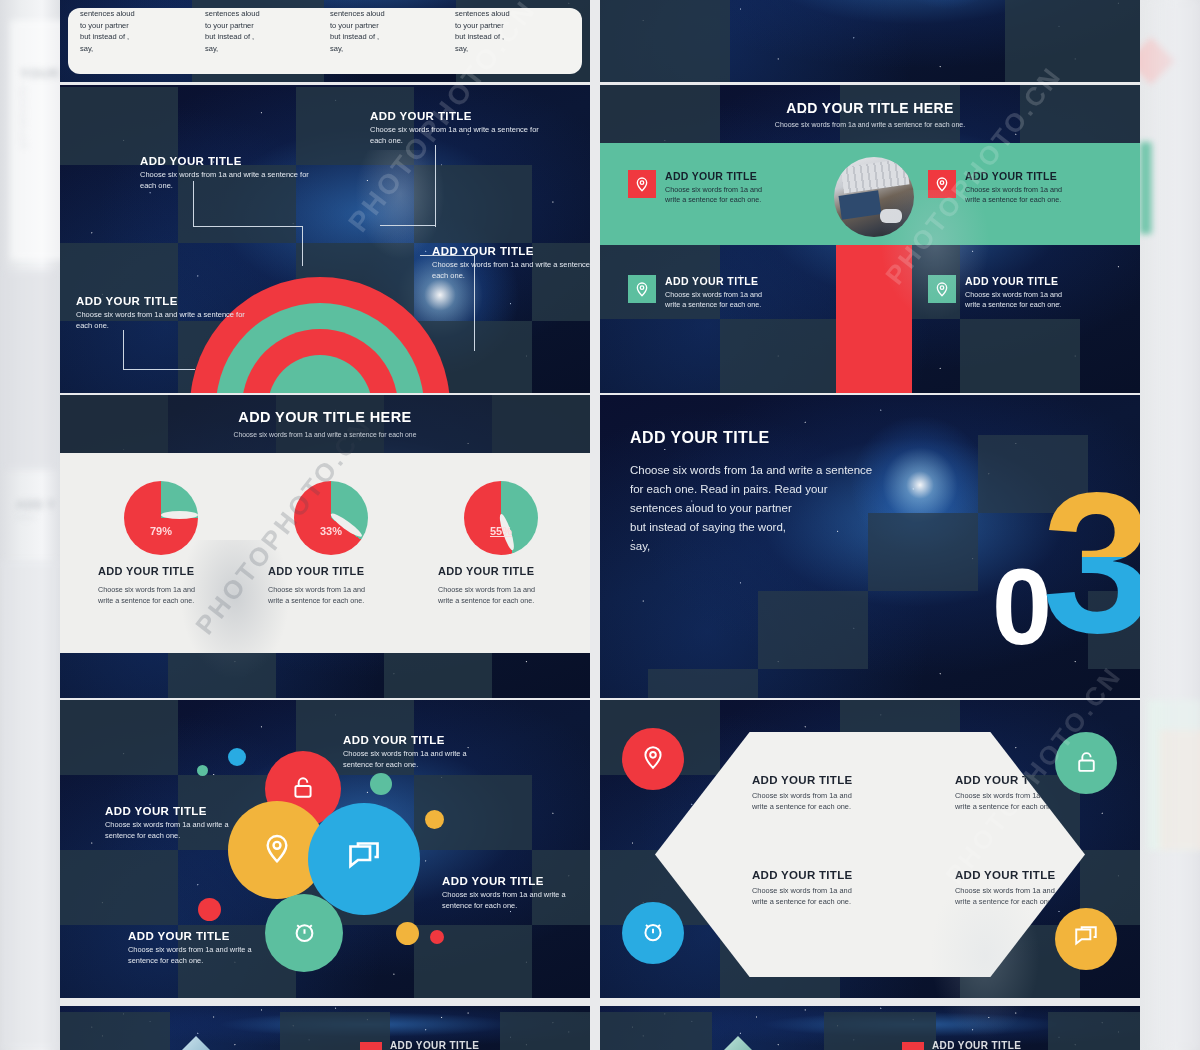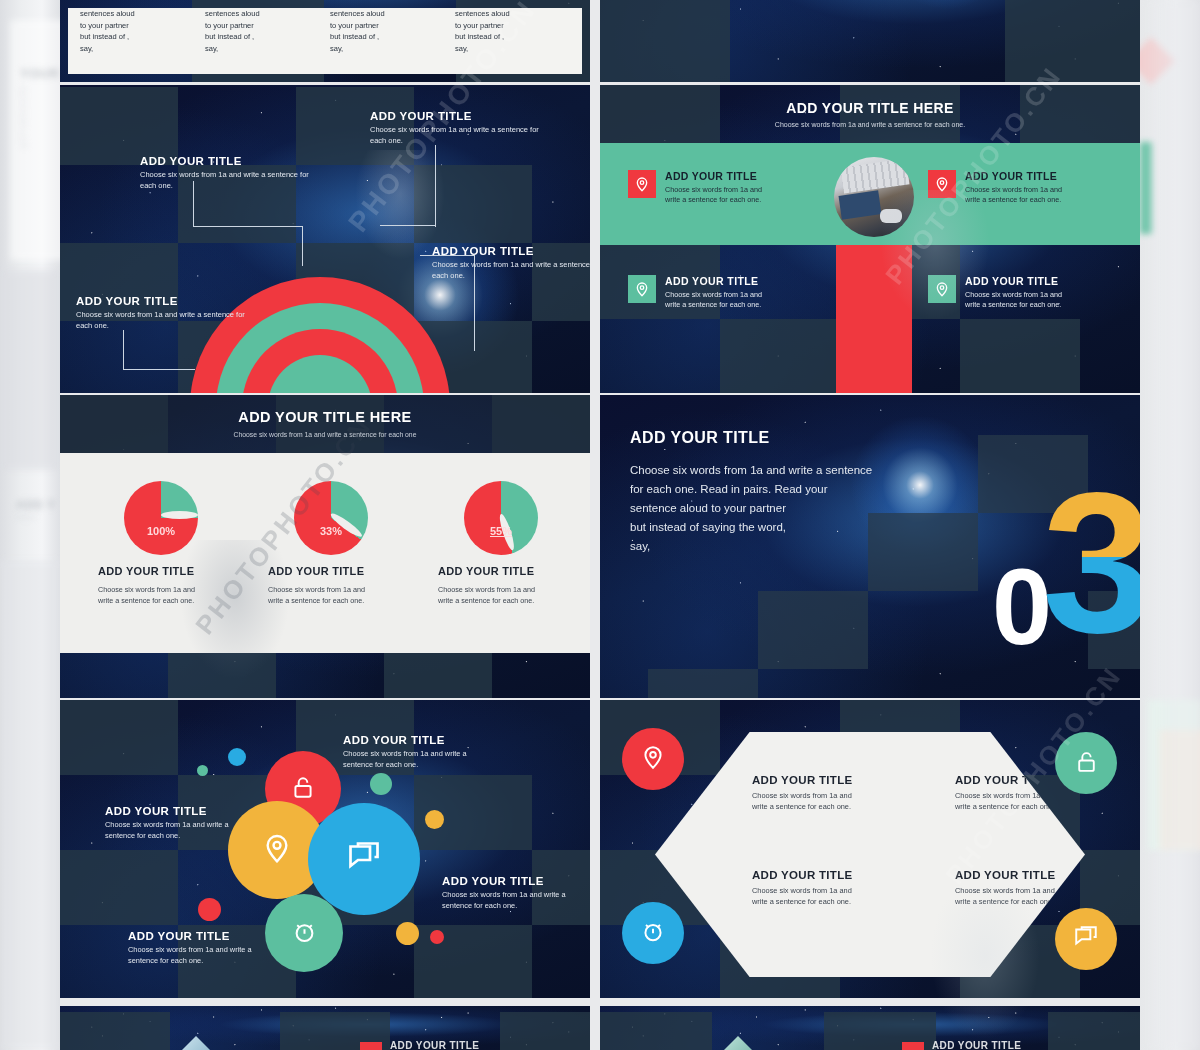--- a/index.html
+++ b/index.html
@@ -114,21 +114,21 @@
 
 <div class="gallery">
 
   <div class="slide" style="left:0; top:-110px; width:530px; height:192px; background:#0b1228;">
     <div class="stars"></div>
     <div class="checker">
 
       <div class="tile" style="left:132px;top:96px;width:132px;height:96px;"></div>
       <div class="tile" style="left:396px;top:96px;width:134px;height:96px;"></div>
     </div>
-    <div style="position:absolute; left:8px; top:118px; right:8px; bottom:8px; background:#f3f3f1;">
+    <div style="position:absolute; left:8px; top:118px; right:8px; bottom:8px; background:#f3f3f1;border-radius:12px;">
       <div style="display:flex; gap:10px; padding:0 12px;">
         <div style="flex:1; padding-top:-10px;">
           <div class="dark-body" style="font-size:7.5px; line-height:11.5px; color:#2c3540;">
             <span>sentences aloud</span><br>
             <span>to your partner</span><br>
             <span>but instead of ,</span><br>
             <span>say,</span>
           </div>
         </div>
         <div style="flex:1;">
@@ -324,21 +324,21 @@
       <div class="t-title" style="text-align:center; font-size:14.5px; padding-top:14px;">ADD YOUR TITLE HERE</div>
       <div class="t-body" style="text-align:center; font-size:6.8px; margin-top:6px; opacity:.85;">Choose six words from 1a and write a sentence for each one</div>
     </div>
 
     <div style="position:absolute; left:0; top:58px; right:0; height:200px; background:#EFEFED;">
 
       <div style="position:absolute; left:38px; top:28px; width:160px;">
         <div class="pie" style="left:26px; top:0; width:74px; height:74px;
                     background:conic-gradient(#5CBF9F 0deg 90deg, #F0383F 90deg 360deg);"></div>
         <div class="pie" style="left:63px; top:30px; width:37px; height:8px; background:#EFEFED;"></div>
-        <div class="pie-lbl" style="left:26px; top:44px; width:74px;">100%</div>
+        <div class="pie-lbl" style="left:26px; top:44px; width:74px;">79%</div>
         <div class="dark-title" style="font-size:11px; margin-top:84px;">ADD YOUR TITLE</div>
         <div class="dark-body" style="font-size:7.2px; line-height:10.5px; margin-top:8px;">
           <span>Choose six words from 1a and</span><br><span>write a sentence for each one.</span>
         </div>
       </div>
 
       <div style="position:absolute; left:208px; top:28px; width:160px;">
         <div class="pie" style="left:26px; top:0; width:74px; height:74px;
                     background:conic-gradient(#5CBF9F 0deg 126deg, #F0383F 126deg 360deg);"></div>
         <div class="pie" style="left:63px; top:29px; width:38px; height:8px; background:#EFEFED; transform:rotate(36deg); transform-origin:0 50%;"></div>
@@ -370,21 +370,21 @@
       <div class="tile" style="left:268px;top:118px;width:110px;height:78px; background:rgba(40,58,74,.72);"></div>
       <div class="tile" style="left:158px;top:196px;width:110px;height:78px; background:rgba(40,58,74,.72);"></div>
       <div class="tile" style="left:488px;top:196px;width:52px; height:78px; background:rgba(40,58,74,.72);"></div>
       <div class="tile" style="left:48px; top:274px;width:110px;height:29px; background:rgba(40,58,74,.72);"></div>
     </div>
 
     <div class="t-title" style="position:absolute; left:30px; top:34px; font-size:16px;">ADD YOUR TITLE</div>
     <div class="t-body" style="position:absolute; left:30px; top:66px; font-size:11.5px; line-height:19px;">
       <span>Choose six words from 1a and write a sentence</span><br>
       <span>for each one. Read in pairs. Read your</span><br>
-      <span>sentence aloud to your partner</span><br>
+      <span>sentences aloud to your partner</span><br>
       <span>but instead of saying the word,</span><br>
       <span>say,</span>
     </div>
 
     <div style="position:absolute; right:18px; top:72px; width:180px; height:190px;">
       <div style="position:absolute; left:50px; top:86px; font-size:108px; line-height:108px; font-weight:bold; color:#fff;">0</div>
       <div style="position:absolute; left:100px; top:-4px; font-size:200px; line-height:200px; font-weight:bold;
                   background:linear-gradient(180deg,#F2B43C 0%,#F2B43C 47%,#29ABE2 47%,#29ABE2 100%);
                   -webkit-background-clip:text; background-clip:text; color:transparent;">3</div>
     </div>

